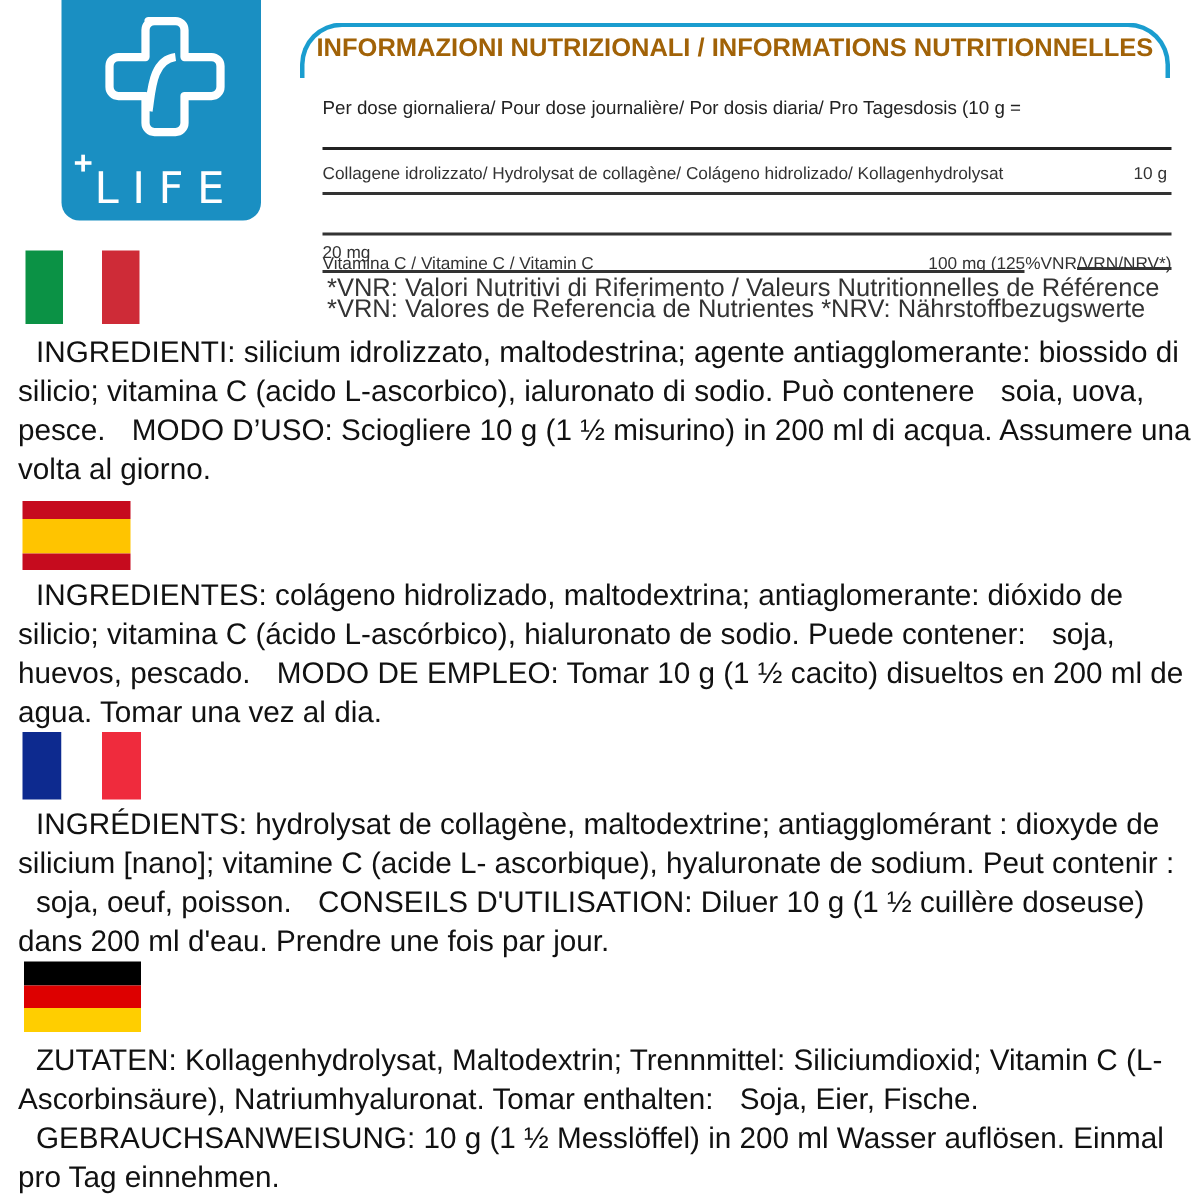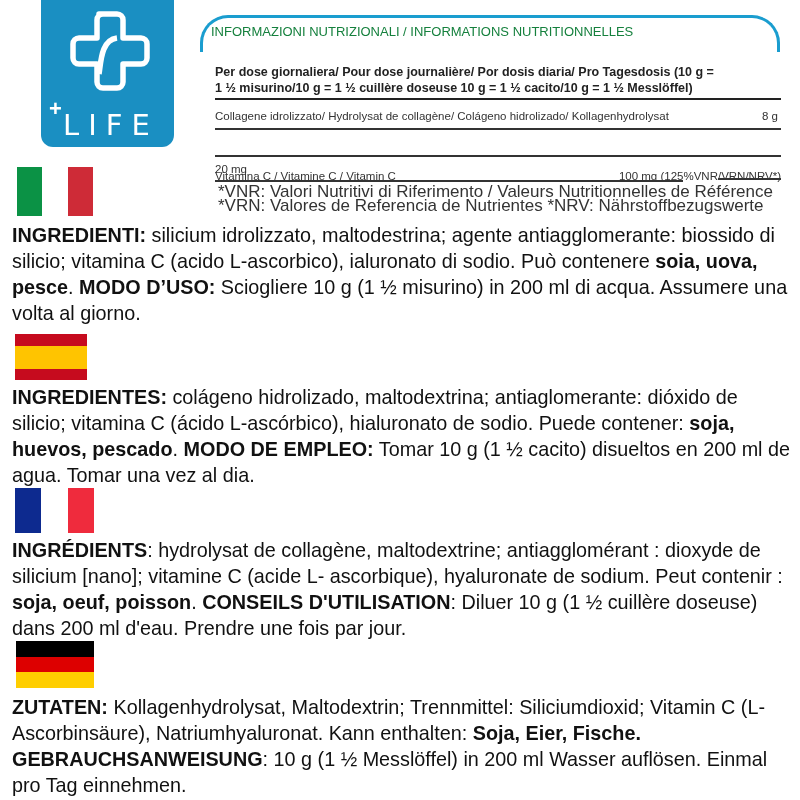--- a/index.html
+++ b/index.html
@@ -7,41 +7,41 @@
   body { position: relative; font-family: "Liberation Sans", "DejaVu Sans", sans-serif; color: #111; }
 
   .logo { position: absolute; left: 41px; top: 0; width: 133px; height: 147px; background: #1a8fc2; border-radius: 0 0 12px 12px; }
   .logo svg { position: absolute; left: 0; top: 0; }
   .logo-text { position: absolute; left: 22px; top: 108px; color: #fff; font-size: 29px; letter-spacing: 9px; font-family: "DejaVu Sans", sans-serif; font-weight: normal; }
   .logo-plus { position: absolute; left: 8px; top: 96px; color: #fff; font-size: 22px; font-weight: bold; }
 
   .nutri-frame { position: absolute; left: 200px; top: 15px; width: 580px; height: 60px; border-top: 3px solid #1a9dcf; border-left: 3px solid #1a9dcf; border-right: 3px solid #1a9dcf; border-radius: 28px 28px 0 0; border-bottom: none; }
   .nutri-frame-mask { position: absolute; left: 196px; top: 52px; width: 590px; height: 40px; background: #fff; }
 
-  .nutri-title { position: absolute; left: 211px; top: 22px; width: 580px; color: #15803d; font-size: 13px; line-height: 20px; }
-  .nutri-sub { position: absolute; left: 215px; top: 64px; width: 570px; font-size: 12.5px; font-weight: bold; line-height: 16px; color: #222; }
+  .nutri-title { position: absolute; left: 211px; top: 22px; width: 580px; color: #a16207; font-size: 17px; line-height: 20px; font-weight: bold; }
+  .nutri-sub { position: absolute; left: 215px; top: 64px; width: 570px; font-size: 12.5px; font-weight: normal; line-height: 16px; color: #222; }
   .nutri-thick { position: absolute; left: 215px; top: 98px; width: 566px; height: 2px; background: #222; }
 
   .nrow { position: absolute; left: 215px; width: 566px; font-size: 11.5px; color: #333; display: flex; justify-content: space-between; align-items: flex-end; }
   .nrow .val { text-align: right; padding-right: 3px; }
   .nline { position: absolute; height: 1.5px; background: #333; }
 
   .nfoot { position: absolute; left: 218px; font-size: 17px; color: #333; line-height: 13px; }
 
   .flag { position: absolute; }
   .flag-it { left: 17px; top: 167px; width: 76px; height: 49px; display: flex; }
   .flag-it div { flex: 1; }
   .flag-es { left: 15px; top: 334px; width: 72px; height: 46px; display: flex; flex-direction: column; }
   .flag-fr { left: 15px; top: 488px; width: 79px; height: 45px; display: flex; }
   .flag-fr div { flex: 1; }
   .flag-de { left: 16px; top: 641px; width: 78px; height: 47px; display: flex; flex-direction: column; }
   .flag-de div { flex: 1; }
 
   .para { position: absolute; left: 12px; width: 785px; font-size: 19.8px; line-height: 26px; color: #111; }
-  .para b { font-weight: bold; }
+  .para b { font-weight: normal; margin-left: 12px; }
 </style>
 </head>
 <body>
 
 <div class="logo">
   <svg width="133" height="110" viewBox="0 0 133 110">
     <g fill="none" stroke="#fff" stroke-width="5.5" stroke-linejoin="round">
       <path d="M58 14 h18 a6 6 0 0 1 6 6 v18 h18 a6 6 0 0 1 6 6 v14 a6 6 0 0 1 -6 6 h-18 v18 a6 6 0 0 1 -6 6 h-14 a6 6 0 0 1 -6 -6 v-18 h-18 a6 6 0 0 1 -6 -6 v-14 a6 6 0 0 1 6 -6 h18 v-18 a6 6 0 0 1 6 -6 z"></path>
       <path d="M76 38 C 60 40, 60 62, 58 74"></path>
     </g>
@@ -52,27 +52,26 @@
 
 <div class="nutri-frame"></div>
 <div class="nutri-frame-mask"></div>
 
 <div class="nutri-title">
   <div>INFORMAZIONI NUTRIZIONALI / INFORMATIONS NUTRITIONNELLES</div>
 </div>
 
 <div class="nutri-sub">
   <div>Per dose giornaliera/ Pour dose journalière/ Por dosis diaria/ Pro Tagesdosis (10 g =</div>
-  <div>1 ½ misurino/10 g = 1 ½ cuillère doseuse 10 g = 1 ½ cacito/10 g = 1 ½ Messlöffel)</div>
 </div>
 <div class="nutri-thick"></div>
 
 <div class="nrow" style="top:110px;">
   <span>Collagene idrolizzato/ Hydrolysat de collagène/ Colágeno hidrolizado/ Kollagenhydrolysat</span>
-  <span class="val">8 g</span>
+  <span class="val">10 g</span>
 </div>
 <div class="nline" style="left:215px; top:128px; width:566px;"></div>
 
 <div class="nrow" style="top:137px;margin-top:33px;">
   <span>Vitamina C / Vitamine C / Vitamin C</span>
   <span class="val" style="padding-right:0;">100 mg (125%VNR/VRN/NRV*)</span>
 </div>
 <div class="nline" style="left:215px; top:155px; width:566px;"></div>
 
 <div class="nrow" style="top:163px;">
@@ -110,14 +109,14 @@
 <div class="para" style="top:537px;">
   <b>INGRÉDIENTS</b><span>: hydrolysat de collagène, maltodextrine; antiagglomérant : dioxyde de silicium [nano]; vitamine C (acide L- ascorbique), hyaluronate de sodium. Peut contenir : </span><b>soja, oeuf, poisson</b><span>. </span><b>CONSEILS D'UTILISATION</b><span>: Diluer 10 g (1 ½ cuillère doseuse) dans 200 ml d'eau. Prendre une fois par jour.</span>
 </div>
 
 <div class="flag flag-de">
   <div style="background:#000000;"></div>
     <div style="background:#dd0000;"></div>
     <div style="background:#ffce00;"></div>
 </div>
 <div class="para" style="top:694px;">
-  <b>ZUTATEN:</b><span> Kollagenhydrolysat, Maltodextrin; Trennmittel: Siliciumdioxid; Vitamin C (L-Ascorbinsäure), Natriumhyaluronat. Kann enthalten: </span><b>Soja, Eier, Fische.</b><span> </span><b>GEBRAUCHSANWEISUNG</b><span>: 10 g (1 ½ Messlöffel) in 200 ml Wasser auflösen. Einmal pro Tag einnehmen.</span>
+  <b>ZUTATEN:</b><span> Kollagenhydrolysat, Maltodextrin; Trennmittel: Siliciumdioxid; Vitamin C (L-Ascorbinsäure), Natriumhyaluronat. Tomar enthalten: </span><b>Soja, Eier, Fische.</b><span> </span><b>GEBRAUCHSANWEISUNG</b><span>: 10 g (1 ½ Messlöffel) in 200 ml Wasser auflösen. Einmal pro Tag einnehmen.</span>
 </div>
 
 </body></html>

